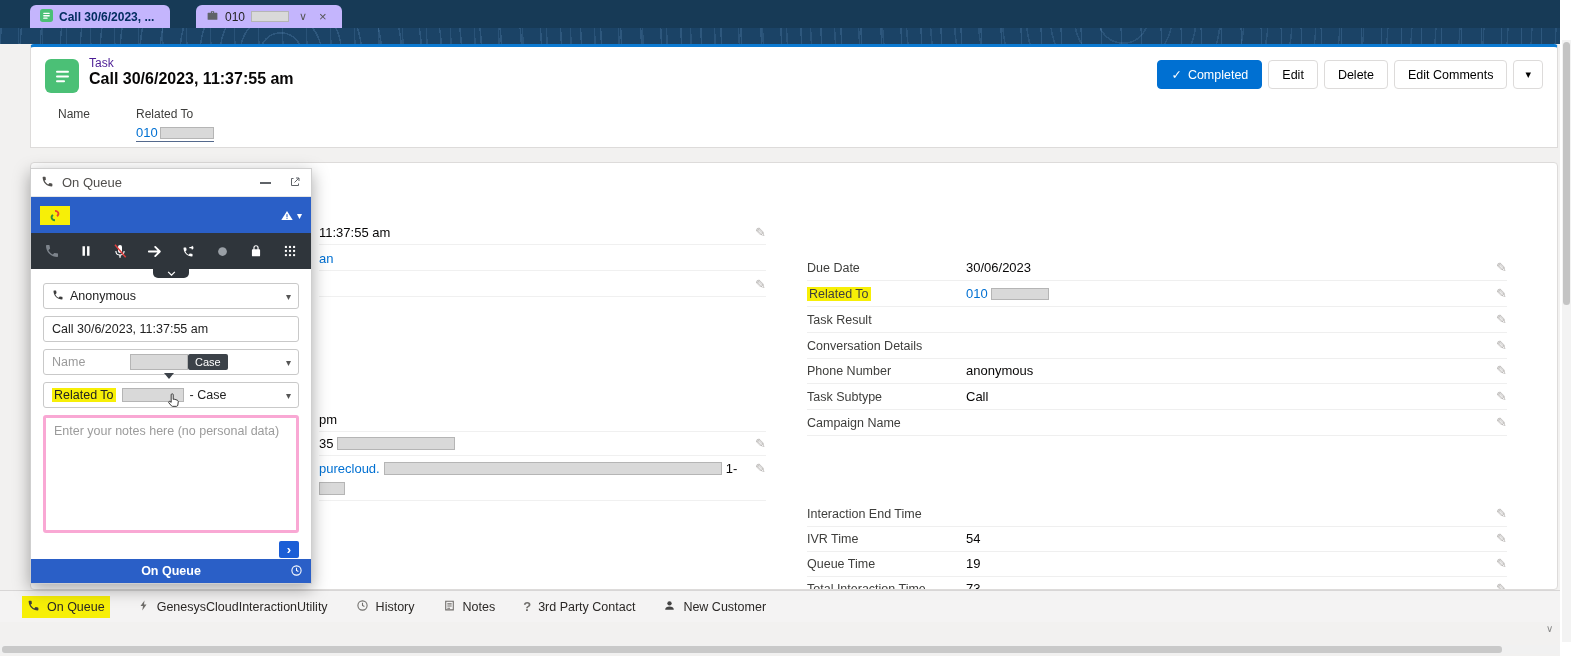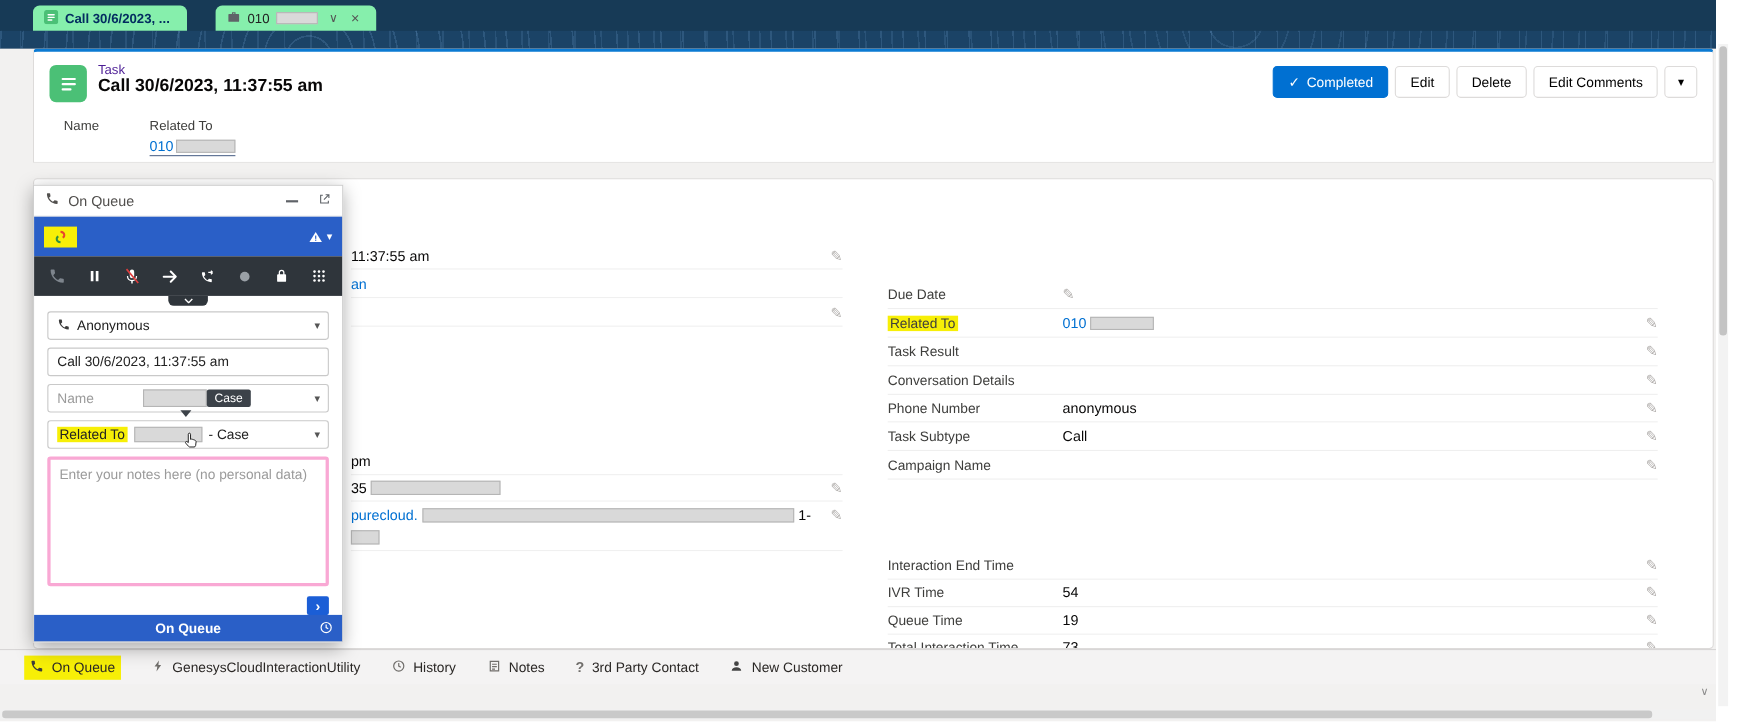--- a/index.html
+++ b/index.html
@@ -10,21 +10,21 @@
   }
   
   .console { position:absolute; left:0; top:0; width:1560px; height:656px; background:#f2f1f0; }
   .topbar  { position:absolute; left:0; top:0; width:1560px; height:44px; background:#173a56; }
   .top-pattern {
     position:absolute; left:0; top:28px; width:1560px; height:16px; background:#1b4366;
     background-image:
       repeating-radial-gradient(circle at 18% 160%, rgba(130,180,230,.18) 0 1.5px, transparent 1.5px 20px),
       repeating-radial-gradient(circle at 72% -60%, rgba(130,180,230,.14) 0 1.5px, transparent 1.5px 24px);
   }
-  .tab { position:absolute; top:5px; height:23px; background:#86efac; border-radius:6px 6px 0 0;
+  .tab { position:absolute; top:5px; height:23px; background:#c4b5fd; border-radius:6px 6px 0 0;
          display:flex; align-items:center; gap:6px; padding:0 10px; font-size:12px; color:#222; }
   .tab.t1 { left:30px; width:140px; font-weight:bold; color:#032d60; }
   .tab.t2 { left:196px; width:146px; }
   .tab .caret { color:#555; font-size:11px; margin-left:4px; }
   .tab .close { color:#555; font-size:13px; margin-left:6px; }
   .redact { display:inline-block; background:#d9d9d9; border:1px solid #b5b5b5; }
 
   
   .header-card { position:absolute; left:30px; top:44px; width:1528px; height:104px; background:#fff;
                  border:1px solid #dddbda; border-top:3px solid #0b7ad2; border-radius:4px 4px 0 0; }
@@ -209,20 +209,21 @@
       <span>1-</span>
       <span class="spacer"></span>
       <span class="pencil">✎</span>
     </div>
     <div class="frag" style="top:314px">
       <span class="redact" style="width:26px;height:13px"></span>
     </div>
 
     <div class="drow" style="top:92px">
       <span class="dlbl">Due Date</span>
+      <span class="dval">30/06/2023</span>
       <span class="pencil">✎</span>
     </div>
     <div class="drow" style="top:118px">
       <span class="dlbl"><span class="hl-y">Related To</span></span>
       <span class="dval">
         <span class="link">010</span>
         <span class="redact" style="width:58px;height:12px"></span>
       </span>
       <span class="pencil">✎</span>
     </div>

